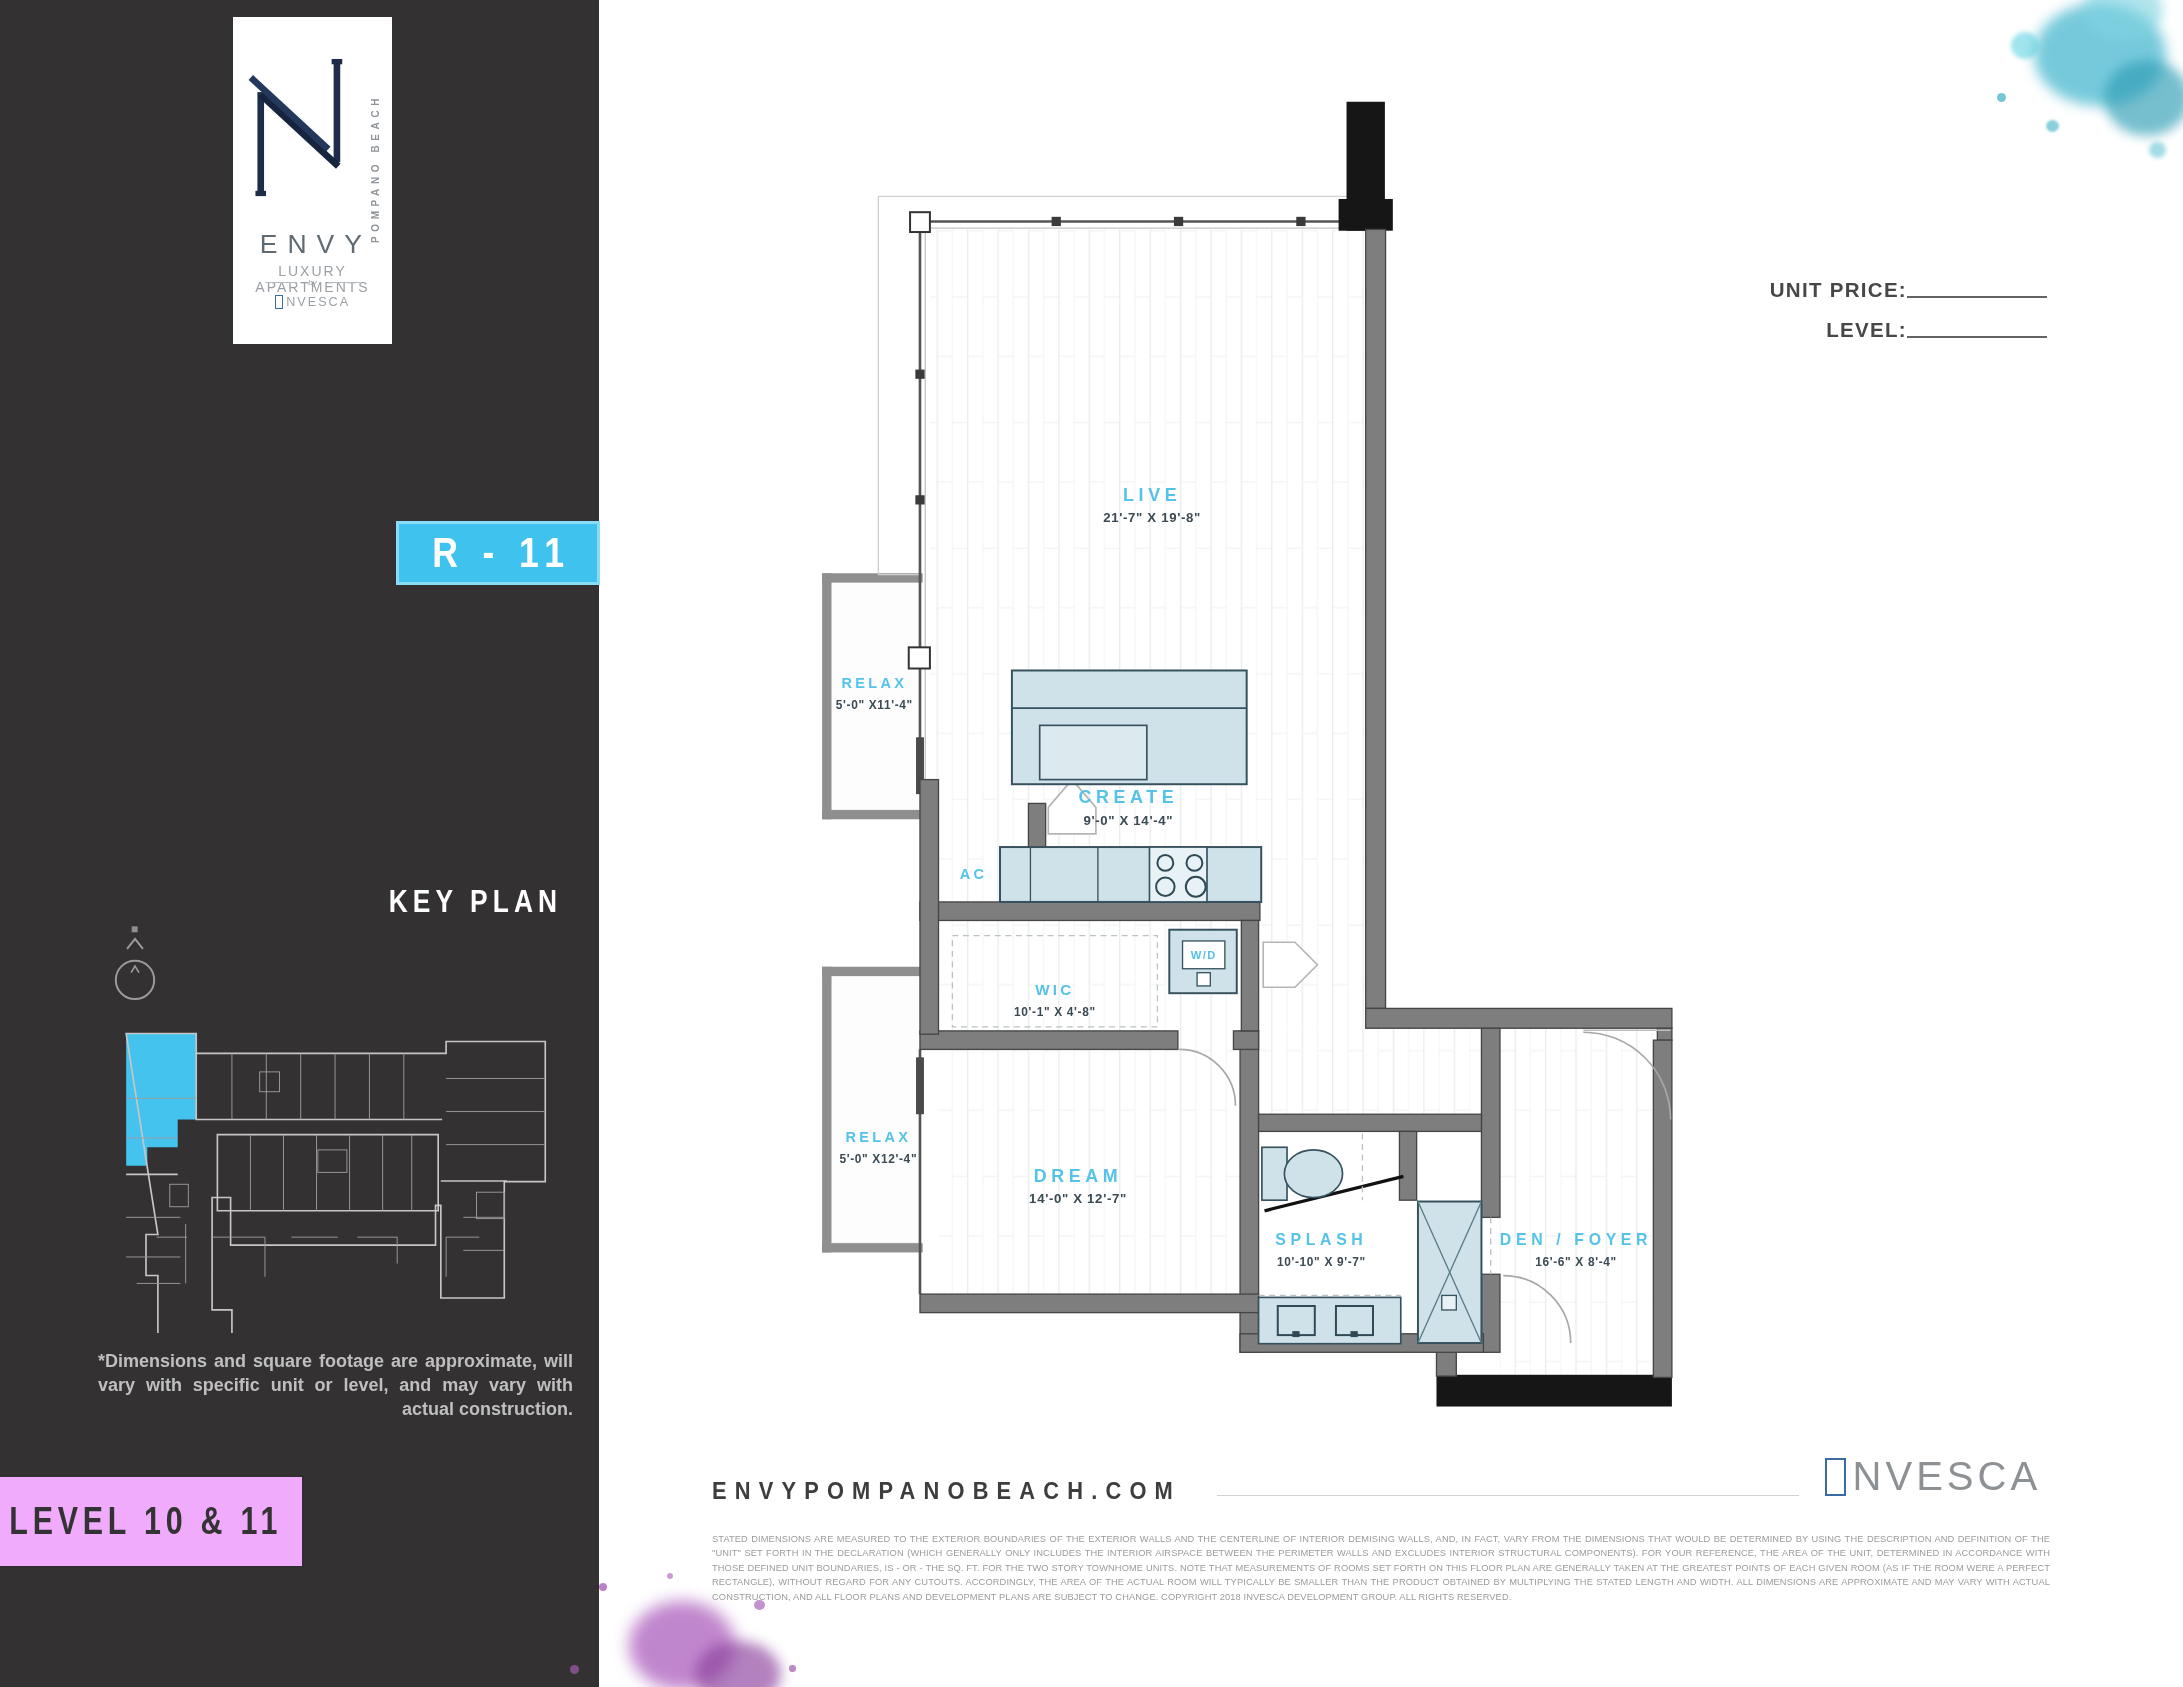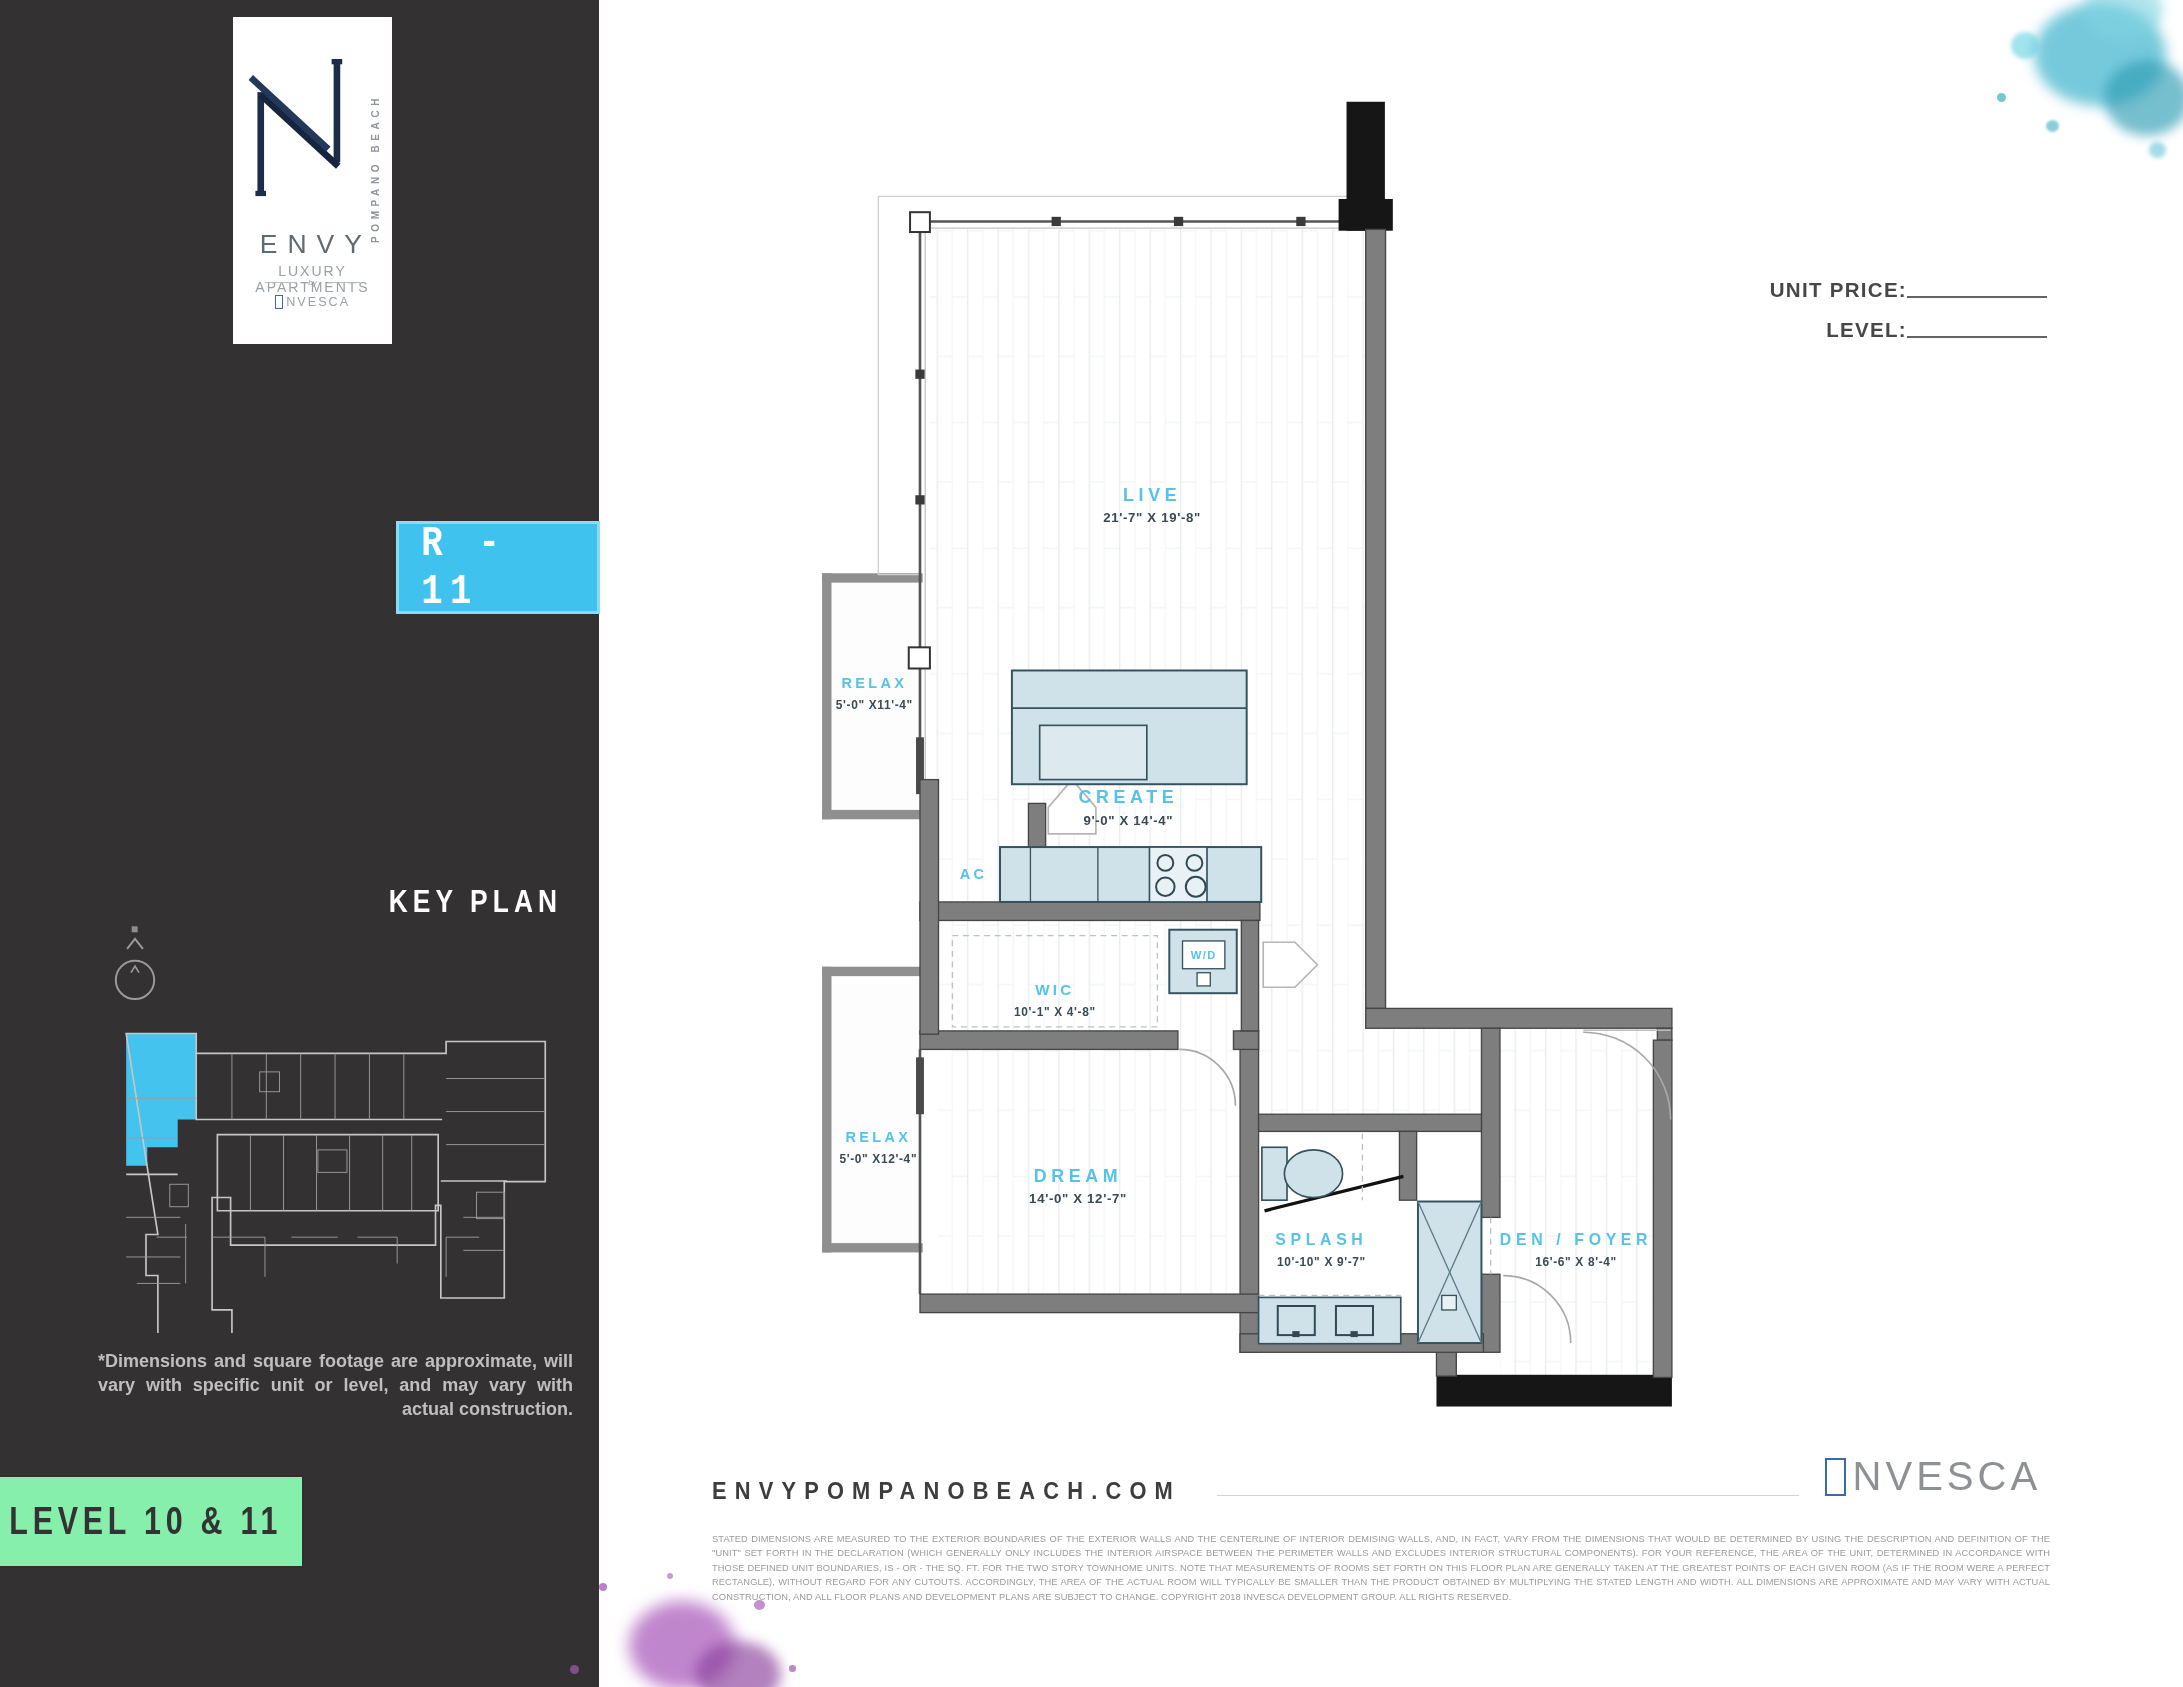--- a/index.html
+++ b/index.html
@@ -15,37 +15,37 @@
   #logo-envy{left:0;top:212px;width:100%;text-align:center;font-size:26.5px;letter-spacing:10px;
     color:#5f6a72;padding-left:6.6px;box-sizing:border-box;}
   #logo-tagline{left:0;top:246px;width:100%;text-align:center;font-size:14px;letter-spacing:2px;color:#9aa0a5;}
   #logo-by{left:0;top:261px;width:100%;display:flex;align-items:center;justify-content:center;gap:11px;
     font-size:8px;color:#9aa0a5;font-style:italic;}
   #logo-by .dash{display:inline-block;width:32px;height:0;border-top:0.7px solid #b7bcc0;}
   #logo-invesca{left:0;top:278px;width:100%;display:flex;align-items:center;justify-content:center;gap:3.3px;
     font-size:12.6px;letter-spacing:2px;color:#9aa0a5;}
   .i-mark{display:inline-block;width:6px;height:11.2px;border:1.3px solid #3c6ca8;}
 
-  #unit-badge{left:396px;top:521px;width:204px;height:93px;background:#40c2ef;border:3.3px solid #8adcf6;
-    box-sizing:border-box;display:flex;align-items:center;justify-content:center;font-family:Liberation Mono, monospace;}
+  #unit-badge{left:396px;top:521px;width:204px;height:64px;background:#40c2ef;border:3.3px solid #8adcf6;
+    box-sizing:border-box;display:flex;align-items:center;justify-content:center;}
   #unit-badge span{font-size:42px;font-weight:bold;color:#ffffff;letter-spacing:8.6px;padding-left:8.6px;
     transform:scaleX(.85);}
   #bed-bath{left:198px;top:607px;width:392px;text-align:right;color:#ffffff;font-weight:bold;
     font-size:52px;line-height:56px;letter-spacing:1.3px;}
   #bed-bath span{display:block;transform:scaleX(.8);transform-origin:100% 50%;}
   #int-ext{left:79px;top:758px;width:504px;text-align:right;color:#97999b;font-weight:600;
     font-size:20px;line-height:28.4px;}
   #int-ext .row{display:block;transform:scaleX(.92);transform-origin:100% 50%;}
   .cyan-slash{color:#40c2ef;font-weight:bold;}
   #key-plan-title{left:99px;top:884px;width:463px;text-align:right;padding-right:36px;color:#ffffff;
     font-weight:bold;font-size:31px;letter-spacing:6px;}
   #key-plan-title span{display:inline-block;transform:scaleX(.85);transform-origin:100% 50%;}
   #sidebar-disclaimer{left:98px;top:1350px;width:475px;color:#bfbfbf;font-weight:600;font-size:18px;
     line-height:1.32;text-align:justify;text-align-last:right;}
-  #level-box{left:0;top:1475px;width:304px;height:93px;background:#86efac;border:2px solid #2f2f2f;
+  #level-box{left:0;top:1475px;width:304px;height:93px;background:#f0abfc;border:2px solid #2f2f2f;
     border-left:none;box-sizing:border-box;display:flex;align-items:center;justify-content:flex-end;
     padding-right:20px;}
   #level-box span{font-size:38px;font-weight:bold;color:#333333;letter-spacing:6px;
     transform:scaleX(.8);transform-origin:100% 50%;white-space:nowrap;}
 
   
   #price-rows{right:136px;top:262px;width:430px;}
   .price-row{display:flex;align-items:flex-end;justify-content:flex-end;height:40px;}
   .price-label{font-size:20.5px;font-weight:bold;color:#474747;letter-spacing:1.3px;}
   .price-line{width:140px;border-bottom:2px solid #646464;height:0;margin-bottom:4px;}

